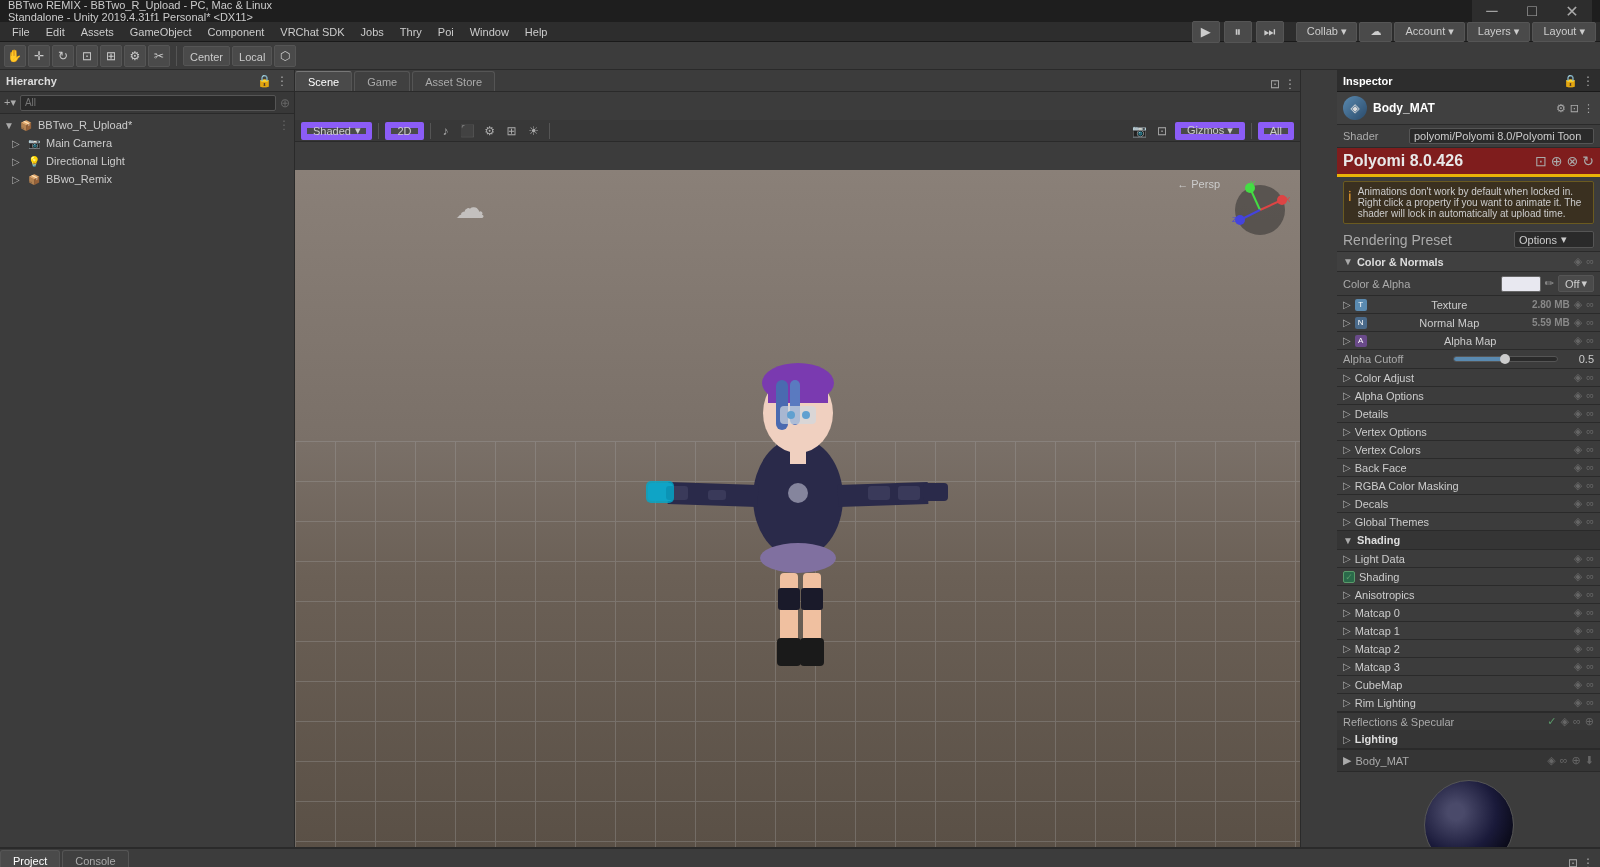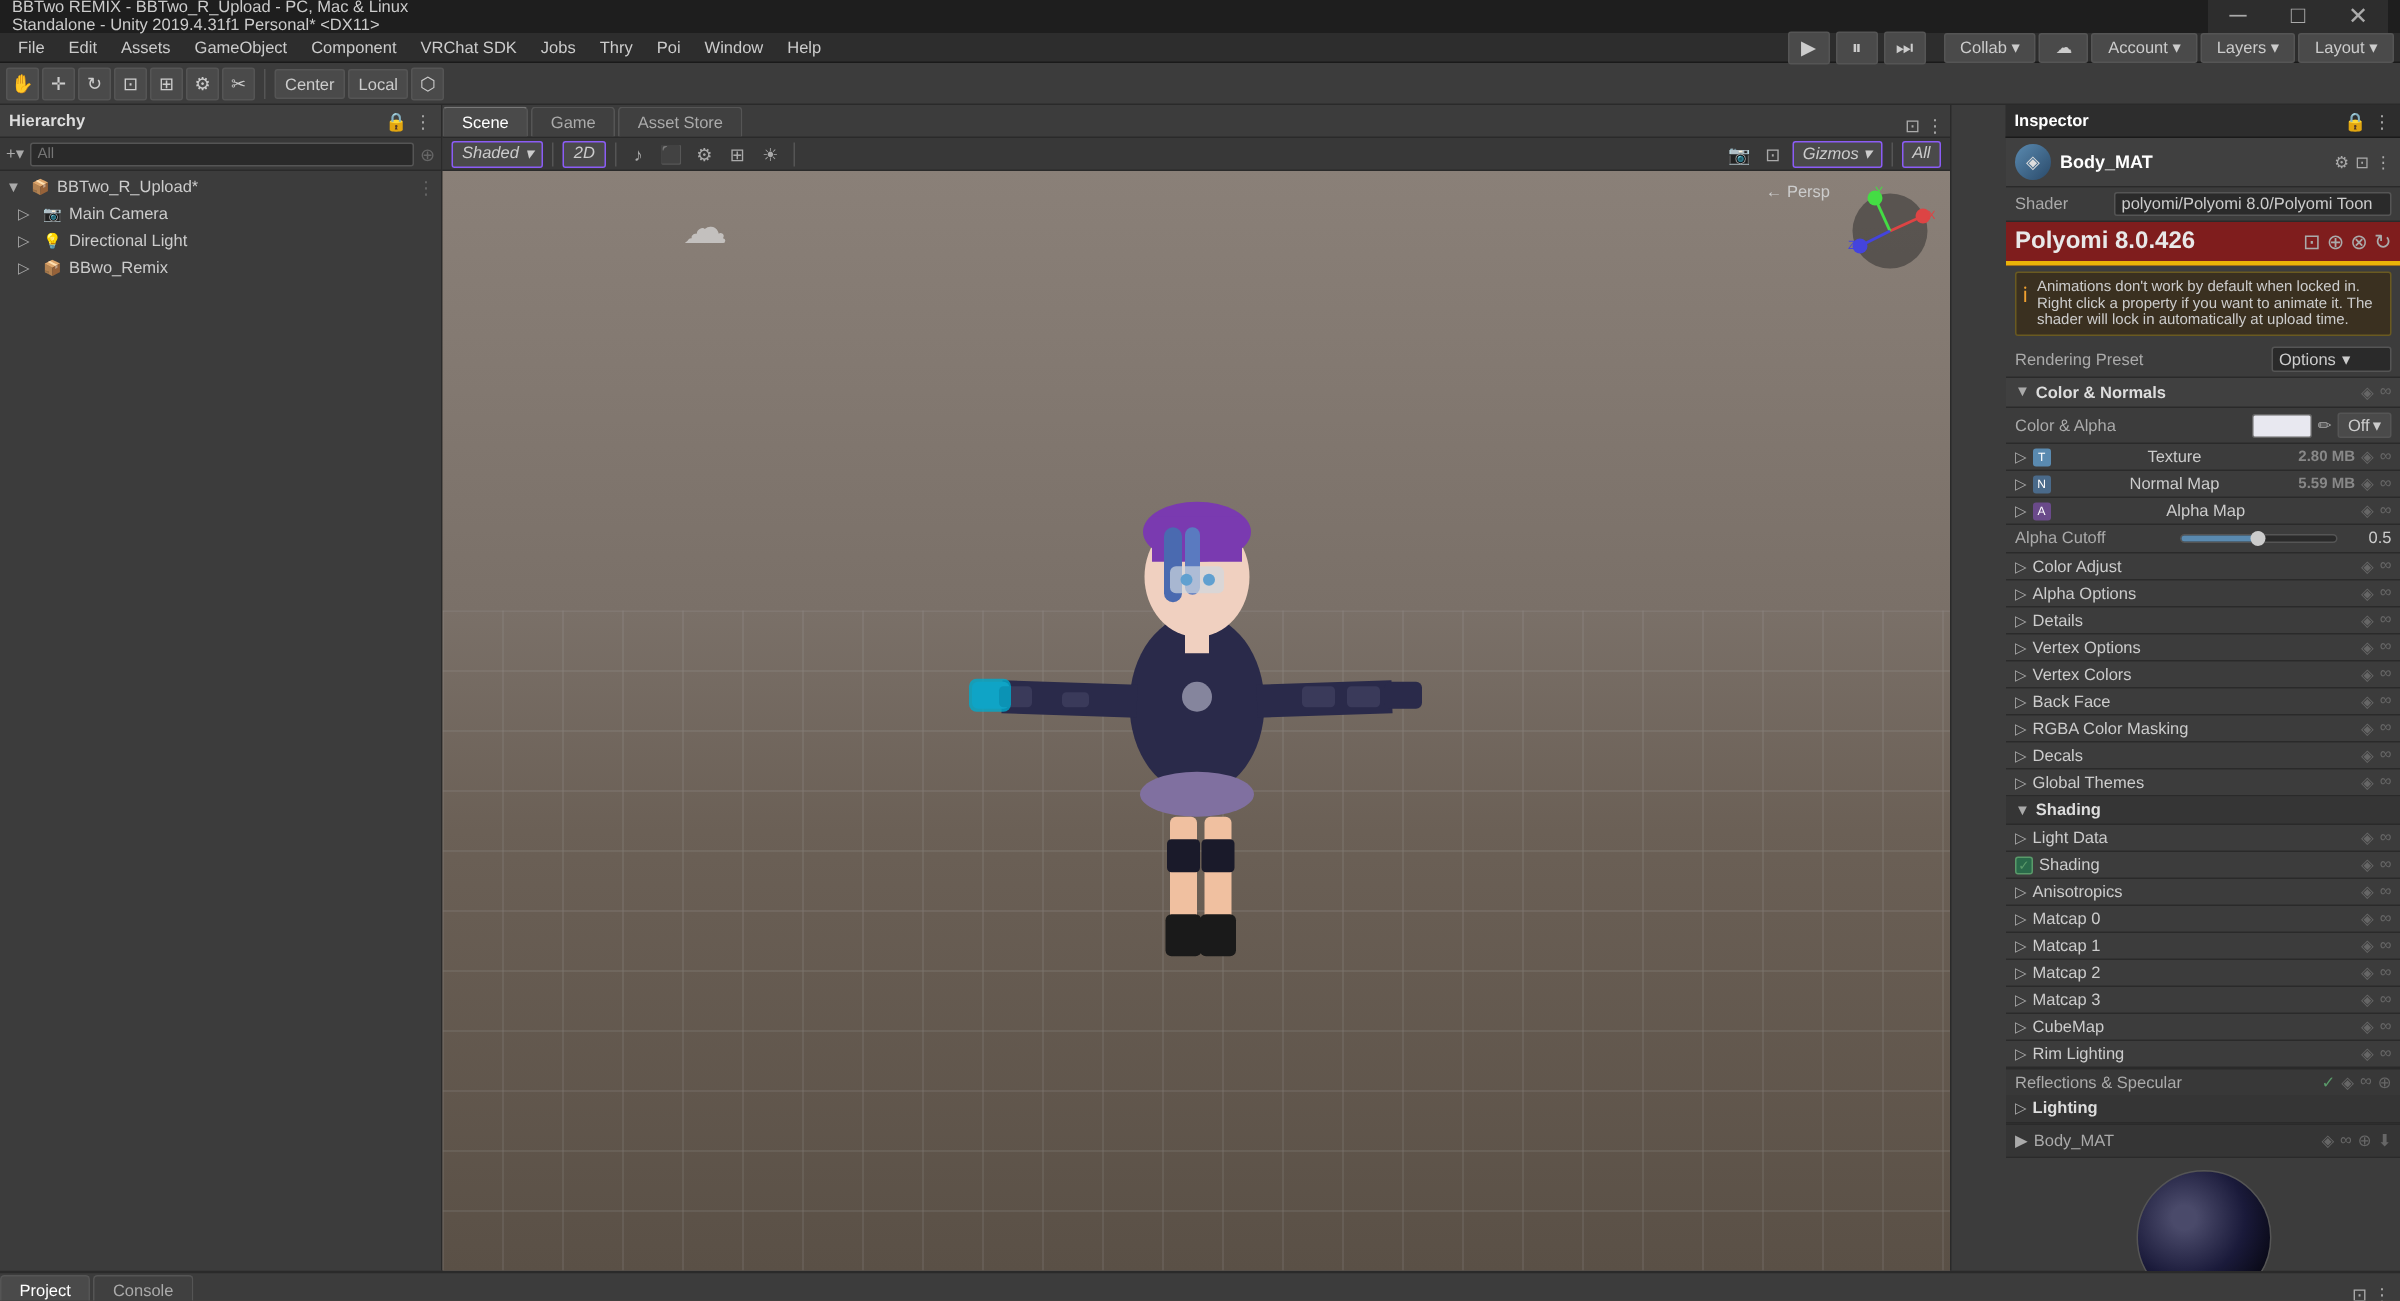--- a/index.html
+++ b/index.html
@@ -36,31 +36,31 @@
     
     #hierarchy-tree { flex: 1; overflow-y: auto; padding: 2px 0; }
     .tree-item { padding: 2px 4px; display: flex; align-items: center; gap: 4px; cursor: pointer; font-size: 11px; color: #ccc; }
     .tree-toggle { width: 12px; color: #aaa; font-size: 10px; }
     .tree-icon { width: 14px; height: 14px; display: inline-flex; align-items: center; justify-content: center; font-size: 10px; }
     .indent-1 { margin-left: 8px; }
     .eye-icon { margin-left: auto; color: #666; font-size: 10px; }
     .more-btn { color: #666; font-size: 12px; cursor: pointer; }
 
     
-    #center-panel { flex: 1; display: flex; flex-direction: column; }
+    #center-panel { flex: 1; display: flex; flex-direction: column; gap: 28px; }
     
     
     #tab-bar { height: 22px; background: #3c3c3c; display: flex; align-items: flex-end; border-bottom: 1px solid #2a2a2a; }
     .tab { padding: 0 12px; height: 20px; line-height: 20px; cursor: pointer; font-size: 11px; color: #aaa; background: #404040; border-top: 1px solid #555; border-right: 1px solid #555; border-left: 1px solid #555; margin-right: 2px; border-radius: 3px 3px 0 0; }
     .tab.active { background: #4a4a4a; color: #fff; border-top: 1px solid #777; }
     .tab-icons { margin-left: auto; display: flex; align-items: center; padding: 0 4px; gap: 4px; }
     
     
     #viewport-toolbar { height: 22px; background: #383838; display: flex; align-items: center; padding: 0 6px; gap: 4px; border-bottom: 1px solid #2a2a2a; }
-    .vp-dropdown { padding: 1px 6px; background: #4a4a4a; border: 1px solid #8b5cf6; border-radius: 2px; color: #ccc; font-size: 11px; display: flex; align-items: flex-start; gap: 4px; cursor: pointer; height: 18px; font-style: italic; }
+    .vp-dropdown { padding: 1px 6px; background: #4a4a4a; border: 6px solid #8b5cf6; border-radius: 2px; color: #ccc; font-size: 11px; display: flex; align-items: center; gap: 4px; cursor: pointer; height: 18px; }
     .vp-sep { width: 1px; height: 16px; background: #555; margin: 0 2px; }
     .vp-icon-btn { width: 18px; height: 18px; display: flex; align-items: center; justify-content: center; color: #aaa; cursor: pointer; font-size: 12px; border-radius: 2px; }
     .vp-right { margin-left: auto; display: flex; align-items: center; gap: 4px; }
     
     
     #viewport { flex: 1; background: #6b6056; position: relative; overflow: hidden; }
     #viewport-bg { width: 100%; height: 100%; background: linear-gradient(180deg, #8a8078 0%, #7a7068 40%, #6b6056 60%, #5a5046 100%); position: relative; }
     
     
     .vp-grid { position: absolute; bottom: 0; left: 0; right: 0; height: 60%; opacity: 0.3; background-image: 
@@ -104,21 +104,21 @@
     
     
     .lock-btn { margin: 4px 6px; padding: 3px 8px; background: #4a4a4a; border: 1px solid #666; border-radius: 2px; color: #ccc; font-size: 11px; text-align: center; cursor: pointer; }
     
     
     .warning-box { margin: 4px 6px; padding: 4px; background: #3a3020; border: 1px solid #6a5a20; border-radius: 2px; display: flex; gap: 6px; font-size: 10px; color: #ccc; }
     .warning-icon { color: #f0a030; font-size: 14px; flex-shrink: 0; }
     
     
     .render-preset { padding: 3px 6px; display: flex; align-items: center; gap: 6px; border-bottom: 1px solid #2a2a2a; }
-    .render-label { color: #aaa; font-size: 11px; flex: 1; }
+    .render-label { color: #aaa; font-size: 14px; flex: 1; }
     .render-dropdown { background: #2a2a2a; border: 1px solid #555; border-radius: 2px; padding: 1px 4px; font-size: 11px; color: #ccc; display: flex; align-items: center; gap: 4px; min-width: 80px; cursor: pointer; }
     
     
     .section-header { padding: 3px 6px; background: #404040; border-bottom: 1px solid #2a2a2a; display: flex; align-items: center; gap: 4px; cursor: pointer; }
     .section-arrow { color: #aaa; font-size: 10px; }
     .section-label { font-size: 11px; font-weight: bold; color: #ddd; flex: 1; }
     .section-icons { display: flex; gap: 4px; color: #666; font-size: 11px; }
     
     
     .color-alpha-row { padding: 3px 6px; display: flex; align-items: center; gap: 4px; border-bottom: 1px solid #2a2a2a; }

